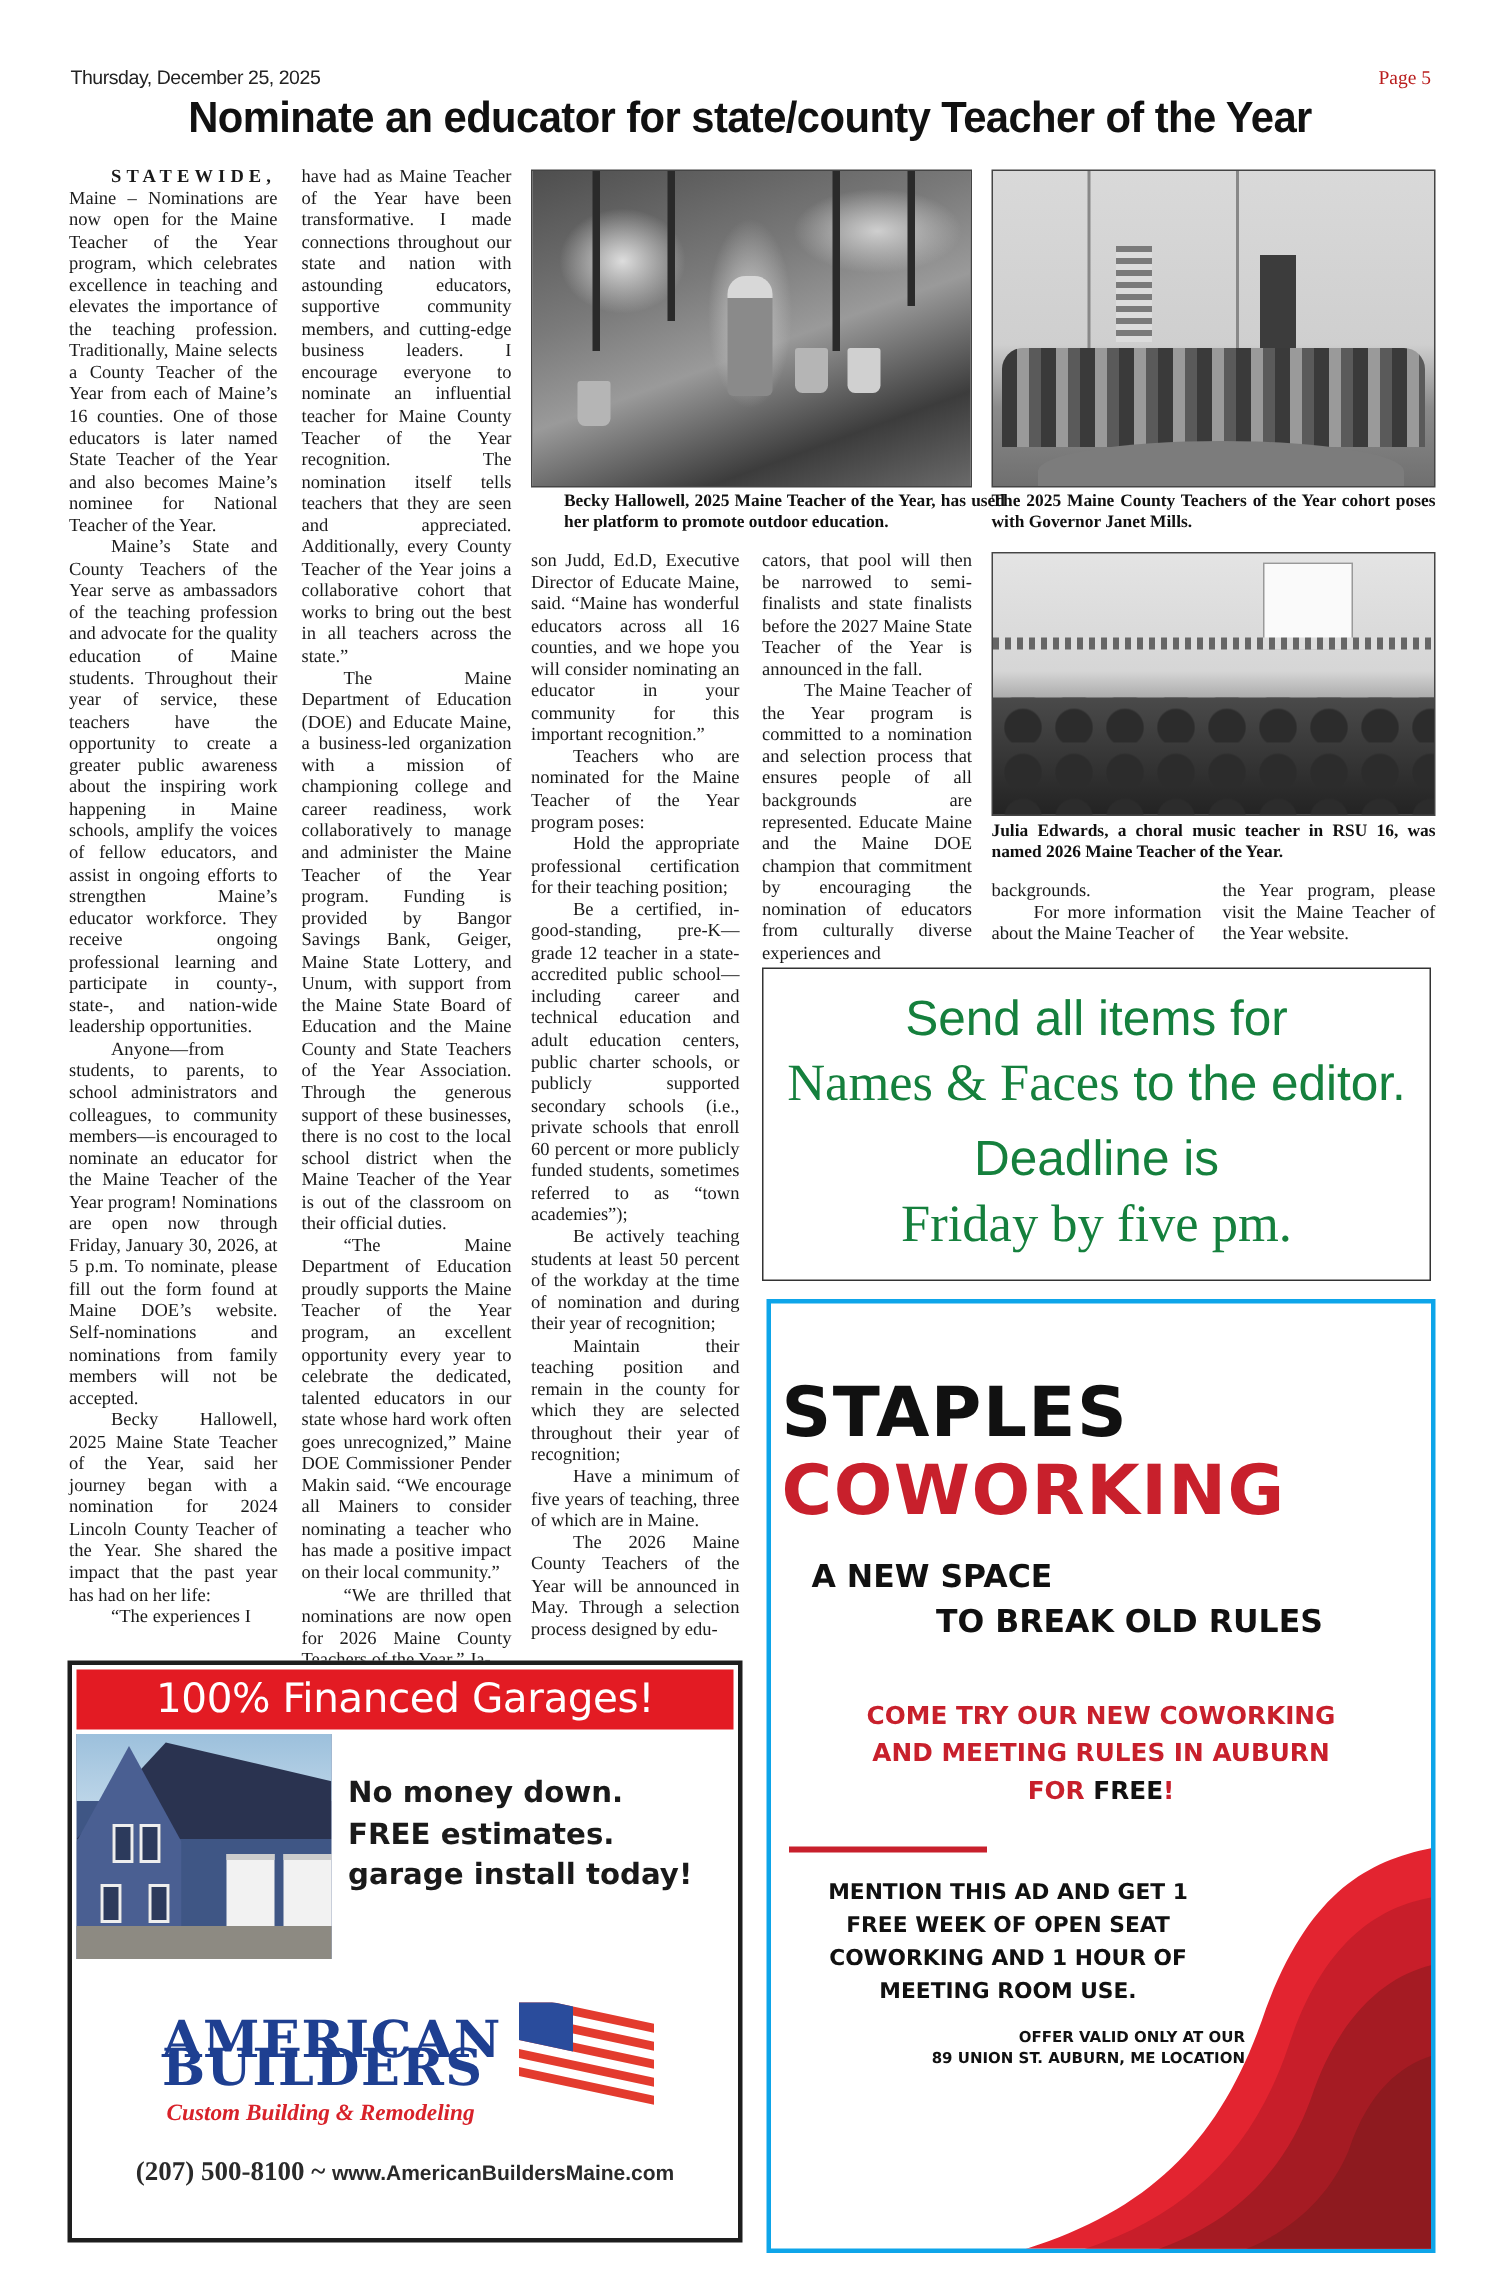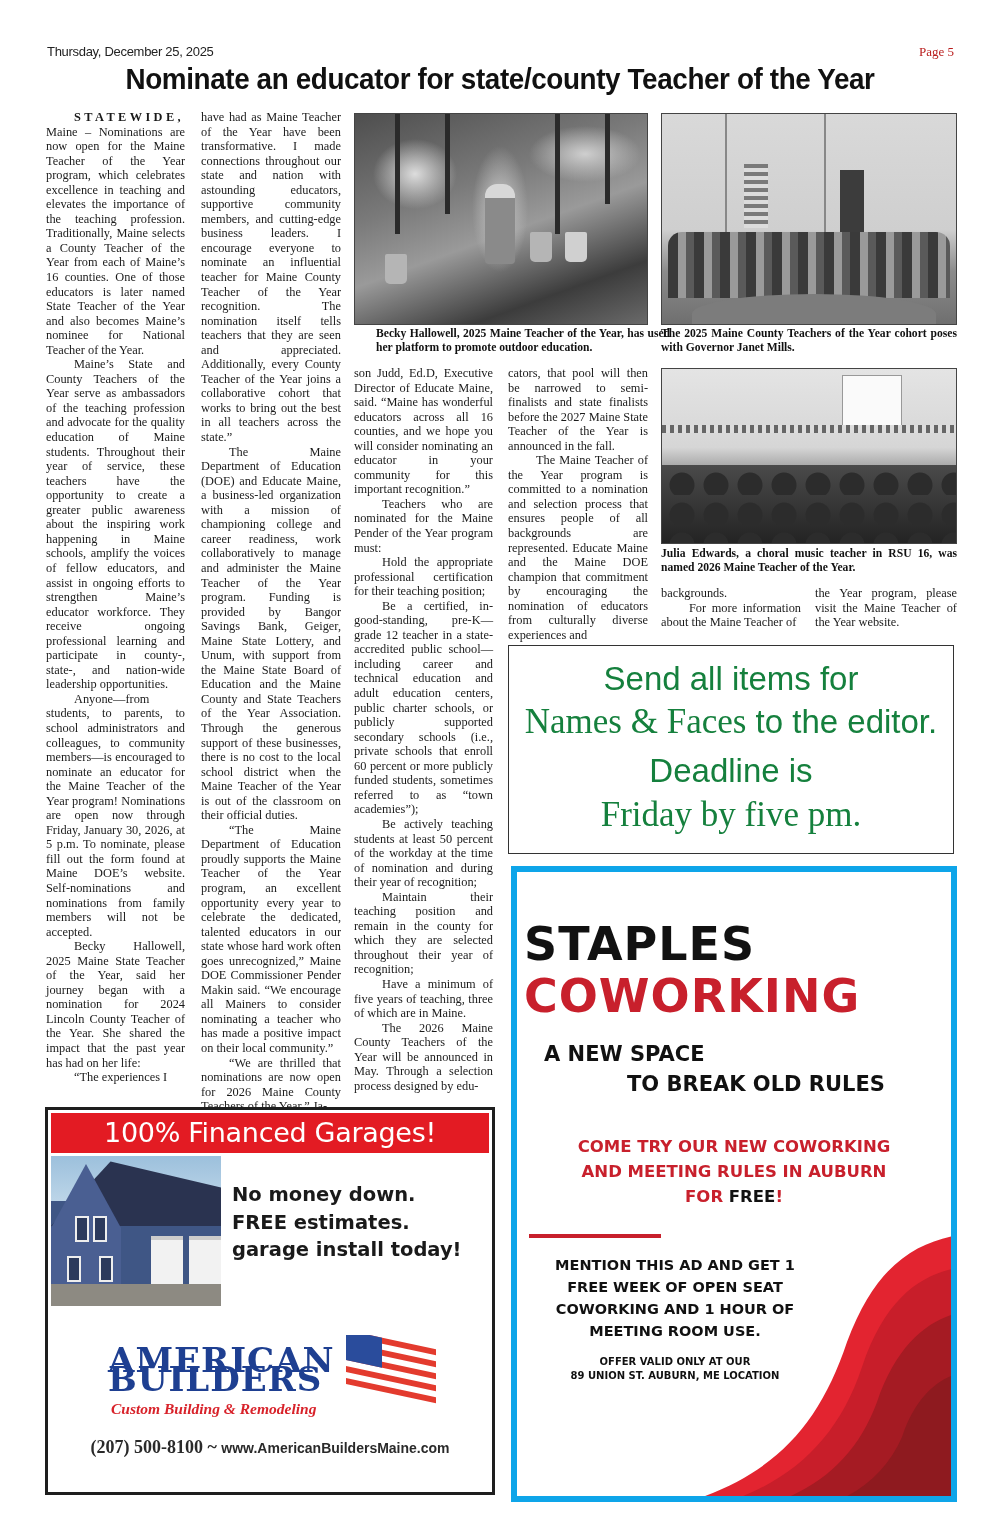--- a/index.html
+++ b/index.html
@@ -56,30 +56,30 @@
   .nf-box { position: absolute; left: 508px; top: 645px; width: 446px; height: 209px; border: 1.5px solid #333; text-align: center; }
   .nf-line { display: block; color: #15803d; }
   .nf-sans { font-family: "Liberation Sans", sans-serif; font-size: 33px; }
   .nf-serif { font-family: "Liberation Serif", serif; font-size: 35px; }
   .nf-l1 { margin-top: 12px; line-height: 42px; }
   .nf-l2 { line-height: 44px; }
   .nf-l3 { line-height: 42px; }
   .nf-l4 { line-height: 46px; }
 
   
-  .staples { position: absolute; left: 511px; top: 866px; width: 446px; height: 636px; border: 6px solid #0ea5e9; overflow: hidden; background: #fff; font-family: "DejaVu Sans", sans-serif; font-weight: bold; }
+  .staples { position: absolute; left: 511px; top: 866px; width: 446px; height: 636px; border: 3px solid #0ea5e9; overflow: hidden; background: #fff; font-family: "DejaVu Sans", sans-serif; font-weight: bold; }
   .st-title { position: absolute; left: 7px; font-size: 46px; letter-spacing: 1px; line-height: 50px; }
   .st-title.black { top: 47px; color: #111; }
   .st-title.red { top: 99px; color: #c8202c; }
   .st-tag { position: absolute; font-size: 21px; color: #111; }
   .st-come { position: absolute; left: 0; right: 0; top: 262px; text-align: center; font-size: 16.5px; line-height: 25px; color: #c8202c; }
   .st-come .blk { color: #111; }
   .st-rule { position: absolute; left: 12px; top: 362px; width: 132px; height: 4px; background: #c8202c; }
   .st-mention { position: absolute; left: 0; width: 316px; top: 382px; text-align: center; font-size: 14.5px; line-height: 22px; color: #111; }
-  .st-offer { position: absolute; left: 0; width: 316px; top: 483px; text-align: center; font-size: 10px; line-height: 14px; color: #111; }
+  .st-offer { position: absolute; left: 0; width: 316px; top: 483px; text-align: right; font-size: 10px; line-height: 14px; color: #111; }
   .st-wave { position: absolute; left: 0; top: 0; width: 446px; height: 636px; }
 
   
   .ab { position: absolute; left: 45px; top: 1107px; width: 450px; height: 388px; border: 3px solid #1e1e1e; background: #fff; overflow: hidden; }
   .ab-banner { position: absolute; left: 3px; right: 3px; top: 3px; height: 40px; background: #e31b23; color: #fff; text-align: center; font-family: "DejaVu Sans", sans-serif; font-size: 27px; line-height: 40px; letter-spacing: -0.3px; }
   .ab-house { position: absolute; left: 3px; top: 46px; width: 170px; height: 150px;
     background: linear-gradient(#9cc0dc 0%, #bcd5e8 30%, transparent 30%), linear-gradient(#3f5685, #3f5685); }
   .ab-house .roof { position: absolute; left: 0; top: 0; width: 170px; height: 70px; background: #2a3350; clip-path: polygon(0 100%, 35% 8%, 100% 45%, 100% 100%); }
   .ab-house .gable { position: absolute; left: 0; top: 8px; width: 100px; height: 142px; background: #4a5f92; clip-path: polygon(0 45%, 35% 0, 70% 45%, 70% 100%, 0 100%); }
   .ab-house .door { position: absolute; bottom: 22px; width: 32px; height: 48px; background: #f2f2f2; border-top: 4px solid #ccc; }
@@ -142,21 +142,21 @@
 
 <div class="photo photo-class">
   <div class="screen"></div>
   <div class="banner"></div>
   <div class="crowd"></div>
 </div>
 <div class="caption" style="left:661px;top:547px;width:296px">Julia Edwards, a choral music teacher in RSU 16, was named 2026 Maine Teacher of the Year.</div>
 
 <div class="col col3">
   <p class="noindent">son Judd, Ed.D, Executive Director of Educate Maine, said. “Maine has wonderful educators across all 16 counties, and we hope you will consider nominating an educator in your community for this important recognition.”</p>
-  <p>Teachers who are nominated for the Maine Pender of the Year program must:</p>
+  <p>Teachers who are nominated for the Maine Teacher of the Year program poses:</p>
   <p>Hold the appropriate professional certification for their teaching position;</p>
   <p>Be a certified, in-good-standing, pre-K—grade 12 teacher in a state-accredited public school—including career and technical education and adult education centers, public charter schools, or publicly supported secondary schools (i.e., private schools that enroll 60 percent or more publicly funded students, sometimes referred to as “town academies”);</p>
   <p>Be actively teaching students at least 50 percent of the workday at the time of nomination and during their year of recognition;</p>
   <p>Maintain their teaching position and remain in the county for which they are selected throughout their year of recognition;</p>
   <p>Have a minimum of five years of teaching, three of which are in Maine.</p>
   <p>The 2026 Maine County Teachers of the Year will be announced in May. Through a selection process designed by edu-</p>
 </div>
 
 <div class="col col4">
   <p class="noindent">cators, that pool will then be narrowed to semi-finalists and state finalists before the 2027 Maine State Teacher of the Year is announced in the fall.</p>

